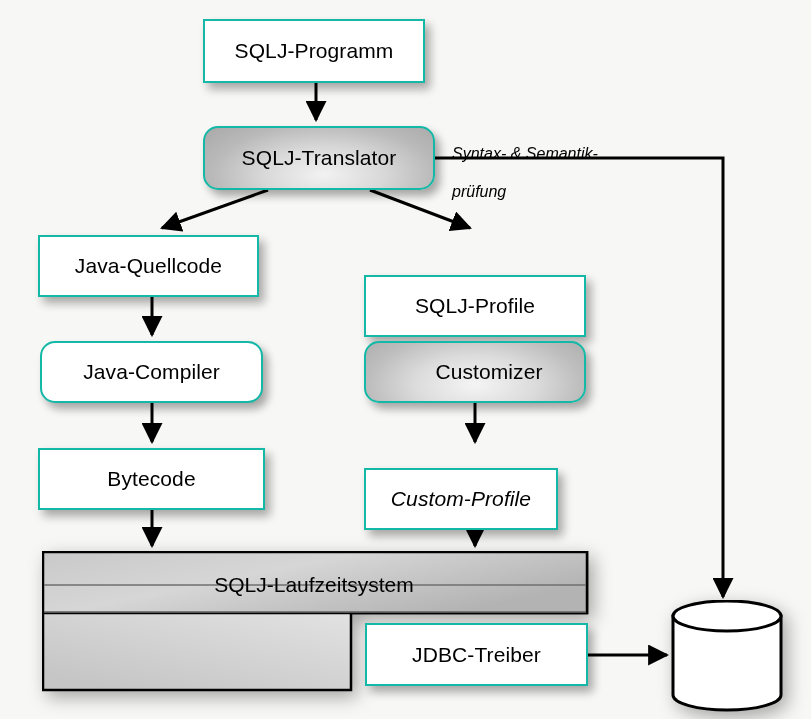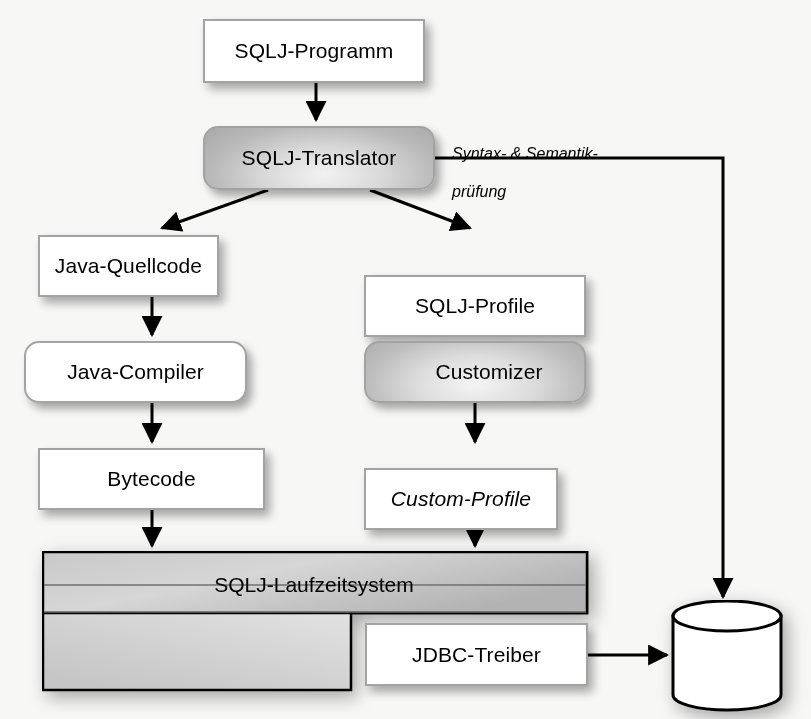--- a/index.html
+++ b/index.html
@@ -25,21 +25,21 @@
     width: 811px;
     height: 719px;
     pointer-events: none;
   }
   .node {
     position: absolute;
     box-sizing: border-box;
     display: flex;
     align-items: center;
     justify-content: center;
-    border: 2px solid #a3a3a3;
+    border: 2px solid #14b8a6;
     color: #000;
     font-size: 21px;
     letter-spacing: 0.1px;
     text-align: center;
     white-space: nowrap;
     box-shadow: 5px 6px 9px rgba(0,0,0,0.33);
   }
   .node-data {
     background: #ffffff;
     border-radius: 0;
@@ -139,29 +139,29 @@
   </svg>
 
   <div class="node node-data fill-white" style="left:203px; top:19px; width:222px; height:64px;">
     <span>SQLJ-Programm</span>
   </div>
 
   <div class="node node-process fill-grad-translator" style="left:203px; top:126px; width:232px; height:64px;">
     <span>SQLJ-Translator</span>
   </div>
 
-  <div class="node node-data fill-white" style="left:38px; top:235px; width:181px; height:62px;">
+  <div class="node node-data fill-white" style="left:38px; top:235px; width:221px; height:62px;">
     <span>Java-Quellcode</span>
   </div>
 
   <div class="node node-data fill-white" style="left:364px; top:235px; width:222px; height:62px;margin-top:40px;">
     <span>SQLJ-Profile</span>
   </div>
 
-  <div class="node node-process fill-white" style="left:24px; top:341px; width:223px; height:62px;">
+  <div class="node node-process fill-white" style="left:40px; top:341px; width:223px; height:62px;">
     <span>Java-Compiler</span>
   </div>
 
   <div class="node node-process fill-grad-customizer" style="left:364px; top:341px; width:222px; height:62px;padding-left:28px;">
     <span>Customizer</span>
   </div>
 
   <div class="node node-data fill-white" style="left:38px; top:448px; width:227px; height:62px;">
     <span>Bytecode</span>
   </div>

